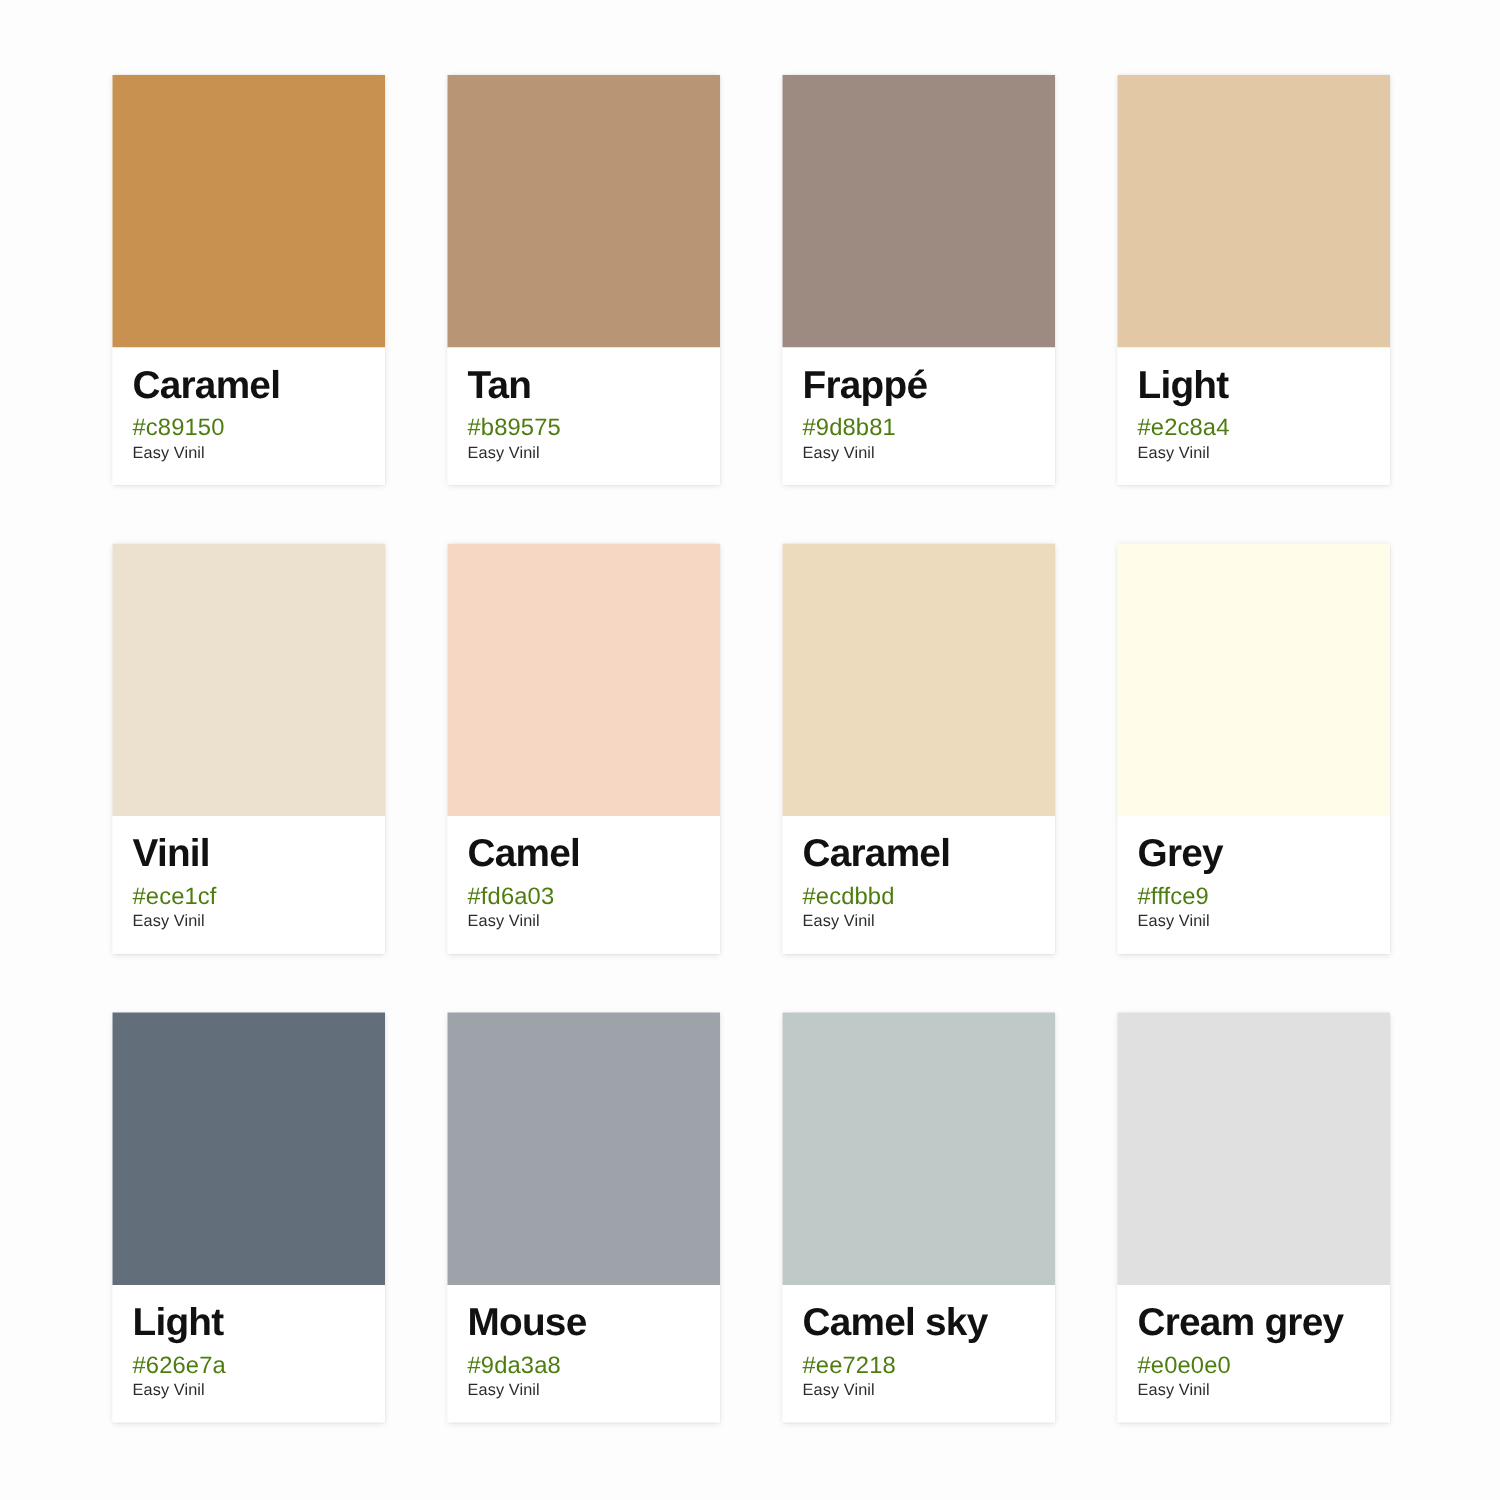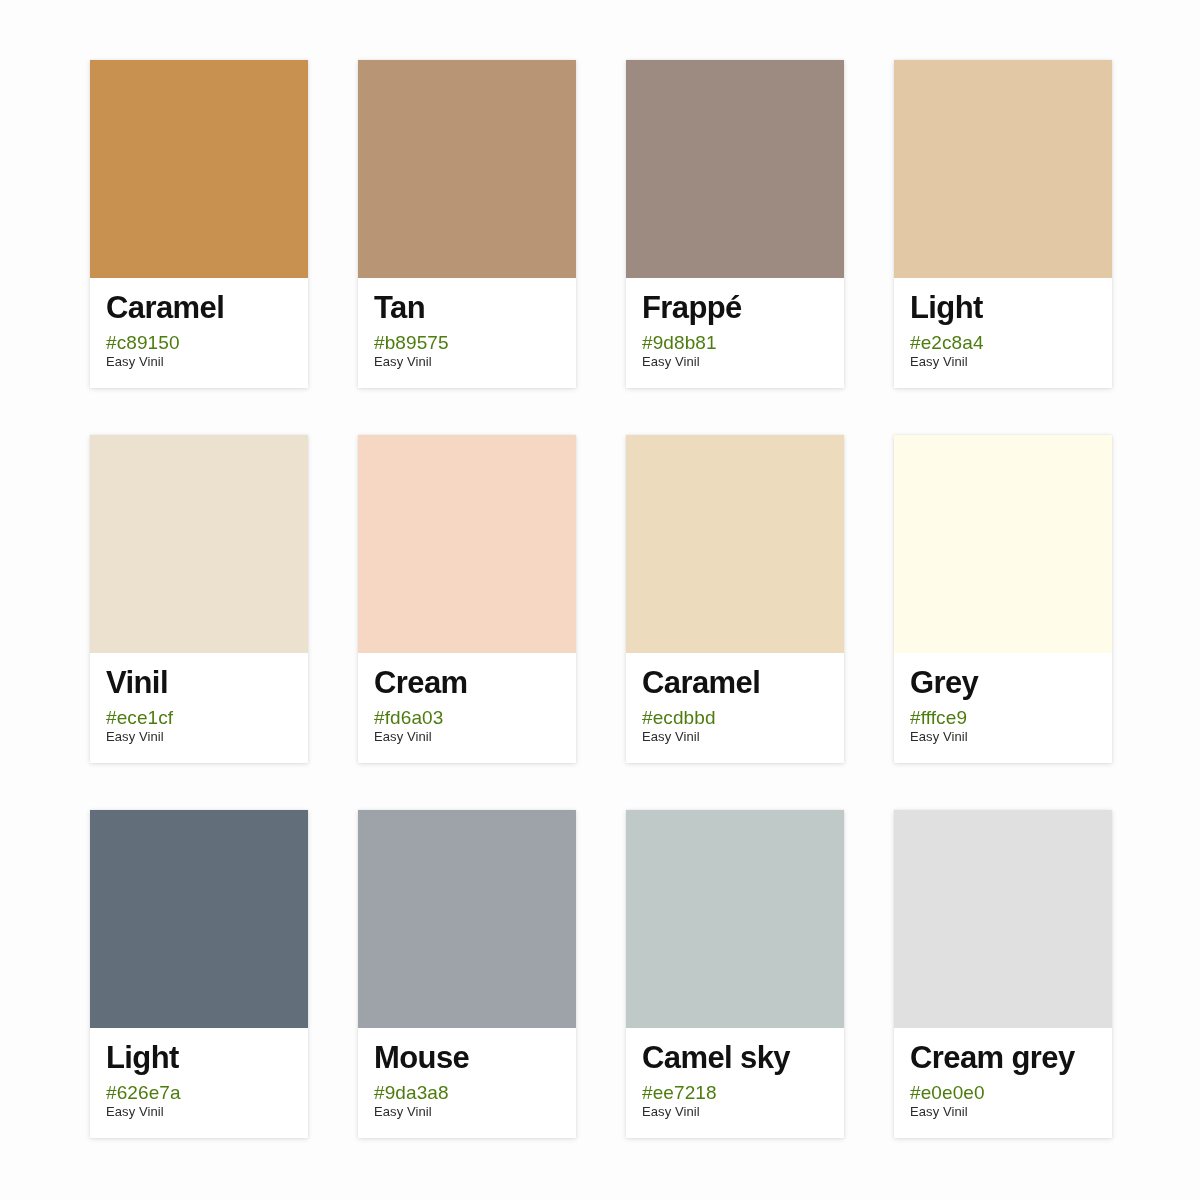--- a/index.html
+++ b/index.html
@@ -124,21 +124,21 @@
       <div class="swatch-color" style="background-color: rgb(236, 225, 207);"></div>
       <div class="swatch-info">
         <div class="swatch-name">Vinil</div>
         <div class="swatch-hex">#ece1cf</div>
         <div class="swatch-brand">Easy Vinil</div>
       </div>
     </div>
     <div class="swatch-card">
       <div class="swatch-color" style="background-color: rgb(246, 215, 195);"></div>
       <div class="swatch-info">
-        <div class="swatch-name">Cream</div>
+        <div class="swatch-name">Camel</div>
         <div class="swatch-hex">#fd6a03</div>
         <div class="swatch-brand">Easy Vinil</div>
       </div>
     </div>
     <div class="swatch-card">
       <div class="swatch-color" style="background-color: rgb(236, 219, 189);"></div>
       <div class="swatch-info">
         <div class="swatch-name">Caramel</div>
         <div class="swatch-hex">#ecdbbd</div>
         <div class="swatch-brand">Easy Vinil</div>

